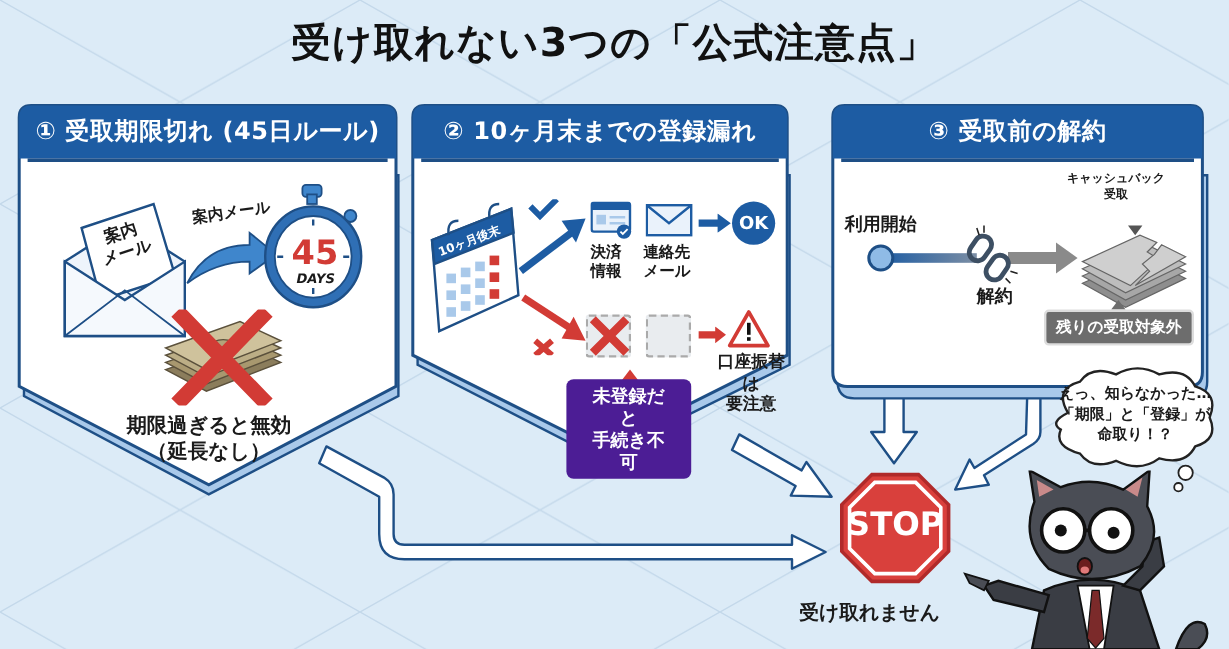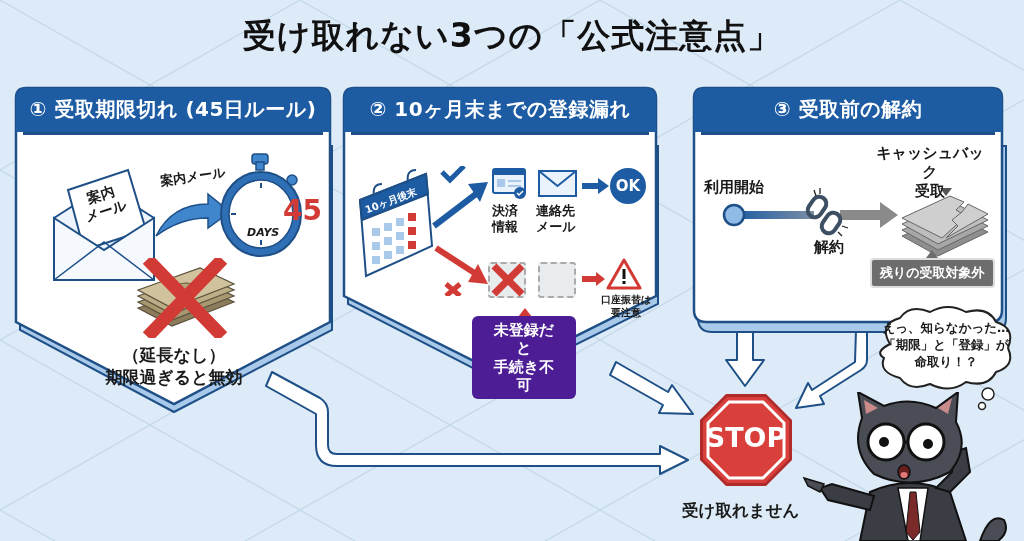--- a/index.html
+++ b/index.html
@@ -102,37 +102,37 @@
     <circle cx="74" cy="28" r="5" fill="#3f86cc" stroke="#1e4f86" stroke-width="1.5"></circle>
     <ellipse cx="43" cy="62" rx="40" ry="42" fill="#2f6fb5" stroke="#1e4f86" stroke-width="2"></ellipse>
     <ellipse cx="43" cy="62" rx="32" ry="34" fill="#ffffff" stroke="#1e4f86" stroke-width="1.5"></ellipse>
     <g stroke="#1e4f86" stroke-width="2">
       <line x1="43" y1="31" x2="43" y2="36"></line>
         <line x1="43" y1="88" x2="43" y2="93"></line>
       <line x1="13" y1="62" x2="18" y2="62"></line>
         <line x1="68" y1="62" x2="73" y2="62"></line>
     </g>
   </svg>
-  <div class="txt" style="left:229px; top:108px; font-size:28px; color:#d23b35;margin-left:40px;">45</div>
+  <div class="txt" style="left:229px; top:108px; font-size:28px; color:#d23b35;">45</div>
   <div class="txt" style="left:233px; top:140px; font-size:11px;font-style:italic;">DAYS</div>
 
   <svg style="position:absolute; left:116px; top:172px;" width="110" height="80" viewBox="0 0 110 80">
     <g stroke="#5b513c" stroke-width="1.2">
       <path d="M8 50 L70 28 L104 44 L42 68 Z" fill="#8b7d5c"></path>
       <path d="M8 44 L70 22 L104 38 L42 62 Z" fill="#a8986f"></path>
       <path d="M8 38 L70 16 L104 32 L42 56 Z" fill="#bcae86"></path>
       <path d="M8 32 L70 10 L104 26 L42 50 Z" fill="#cfc29c"></path>
       <ellipse cx="56" cy="30" rx="10" ry="5" fill="#b3a47a"></ellipse>
     </g>
     <path d="M22 6 L88 74 M88 6 L22 74" stroke="#d23b35" stroke-width="13" stroke-linecap="square"></path>
   </svg>
 
   <div class="txt" style="left:0; top:258px; width:320px; text-align:center; font-size:17px; line-height:1.3;">
+    <div>期限過ぎると無効</div>
     <div>（延長なし）</div>
-    <div>期限過ぎると無効</div>
   </div>
 </div>
 
 <div class="panel" style="left:342px; top:86px; width:318px; height:300px;">
   <svg class="shape" width="318" height="300" viewBox="0 0 318 300">
     <path d="M6 60 L6 218 L158 296 L316 218 L316 60 Z" fill="#a9c9ea" stroke="#1e4f86" stroke-width="2"></path>
     <path d="M2 12 Q2 2 12 2 L304 2 Q314 2 314 12 L314 210 L158 288 L2 210 Z" fill="#ffffff" stroke="#1e4f86" stroke-width="2.5"></path>
     <path d="M2 12 Q2 2 12 2 L304 2 Q314 2 314 12 L314 46 L2 46 Z" fill="#1d5ca3"></path>
     <rect x="9" y="46" width="298" height="3" fill="#1e4f86"></rect>
   </svg>
@@ -207,21 +207,21 @@
   <div style="position:absolute; left:196px; top:176px; width:38px; height:36px; border:2px dashed #aaa; background:#e9ecef; border-radius:3px;"></div>
 
   <svg style="position:absolute; left:240px; top:186px;" width="24" height="14" viewBox="0 0 24 14">
     <path d="M0 4 L14 4 L14 0 L23 7 L14 14 L14 10 L0 10 Z" fill="#d23b35"></path>
   </svg>
   <svg style="position:absolute; left:264px; top:172px;" width="36" height="32" viewBox="0 0 36 32">
     <path d="M18 2 L34 30 L2 30 Z" fill="#ffffff" stroke="#d23b35" stroke-width="3" stroke-linejoin="round"></path>
     <rect x="16.5" y="11" width="3" height="10" fill="#111"></rect>
     <rect x="16.5" y="23" width="3" height="3" fill="#111"></rect>
   </svg>
-  <div class="txt" style="left:256px; top:208px; width:56px; text-align:center; font-size:10px; line-height:1.25;">
+  <div class="txt" style="left:256px; top:208px; width:56px; text-align:center; font-size:14px; line-height:1.25;">
     <div>口座振替は</div>
     <div>要注意</div>
   </div>
 
   <div class="badge-red" style="left:130px; top:230px; width:104px;">
     <div>未登録だと</div>
     <div>手続き不可</div>
   </div>
   <div style="position:absolute; left:176px; top:222px; width:0; height:0; border-left:7px solid transparent; border-right:7px solid transparent; border-bottom:9px solid #d23b35;"></div>
 </div>
@@ -229,21 +229,21 @@
 <div class="panel" style="left:692px; top:86px; width:318px; height:250px;">
   <svg class="shape" width="318" height="250" viewBox="0 0 318 250">
     <path d="M6 60 L6 232 Q6 246 20 246 L300 246 Q314 246 314 232 L314 60 Z" fill="#a9c9ea" stroke="#1e4f86" stroke-width="2"></path>
     <path d="M2 12 Q2 2 12 2 L300 2 Q310 2 310 12 L310 224 Q310 236 298 236 L14 236 Q2 236 2 224 Z" fill="#ffffff" stroke="#1e4f86" stroke-width="2.5"></path>
     <path d="M2 12 Q2 2 12 2 L300 2 Q310 2 310 12 L310 46 L2 46 Z" fill="#1d5ca3"></path>
     <rect x="9" y="46" width="294" height="3" fill="#1e4f86"></rect>
   </svg>
   <div class="panel-header" style="width:312px;">③ 受取前の解約</div>
 
   <div class="txt" style="left:12px; top:92px; font-size:15px;">利用開始</div>
-  <div class="txt" style="left:178px; top:58px; width:120px; text-align:center; font-size:15px; line-height:1.25;">
+  <div class="txt" style="left:178px; top:58px; width:120px; text-align:center; font-size:10px; line-height:1.25;">
     <div>キャッシュバック</div>
     <div>受取</div>
   </div>
 
   <svg style="position:absolute; left:28px; top:100px;" width="280" height="80" viewBox="0 0 280 80">
     <defs>
       <linearGradient id="tl" x1="0" x2="1">
         <stop offset="0" stop-color="#1d5ca3"></stop>
         <stop offset="1" stop-color="#7c8ea4"></stop>
       </linearGradient>
@@ -274,21 +274,21 @@
   <div style="position:absolute; left:234px; top:164px; width:0; height:0; border-left:6px solid transparent; border-right:6px solid transparent; border-bottom:8px solid #6d6d6d;"></div>
   <div class="badge-gray" style="left:178px; top:172px;">残りの受取対象外</div>
 </div>
 
 <svg style="position:absolute; left:698px; top:392px; z-index:4;" width="96" height="96" viewBox="0 0 96 96">
   <polygon points="28,2 68,2 94,28 94,68 68,94 28,94 2,68 2,28" fill="#b02a2a"></polygon>
   <polygon points="29,5 67,5 91,29 91,67 67,91 29,91 5,67 5,29" fill="#d9403c"></polygon>
   <polygon points="31,10 65,10 86,31 86,65 65,86 31,86 10,65 10,31" fill="none" stroke="#ffffff" stroke-width="3"></polygon>
 </svg>
 <div class="txt" style="left:698px; top:422px; width:96px; text-align:center; font-size:27px; color:#fff; z-index:5;">STOP</div>
-<div class="txt" style="left:682px; top:500px; font-size:16.5px;">受け取れません</div>
+<div class="txt" style="left:666px; top:500px; font-size:16.5px;">受け取れません</div>
 
 <svg style="position:absolute; left:870px; top:302px; z-index:6;" width="150" height="110" viewBox="0 0 150 110">
   <path d="M20 42 Q8 22 30 16 Q40 2 60 10 Q78 0 96 10 Q118 4 126 20 Q146 26 138 46 Q146 64 126 70 Q118 86 96 80 Q80 92 60 82 Q40 90 30 76 Q8 70 14 56 Q4 50 20 42 Z" fill="#ffffff" stroke="#222" stroke-width="2"></path>
   <circle cx="118" cy="92" r="6" fill="#fff" stroke="#222" stroke-width="1.5"></circle>
   <circle cx="112" cy="104" r="3.5" fill="#fff" stroke="#222" stroke-width="1.5"></circle>
 </svg>
 <div class="cloud-text" style="left:876px; top:320px; width:140px;">
   <div>えっ、知らなかった…</div>
   <div>「期限」と「登録」が</div>
   <div>命取り！？</div>

